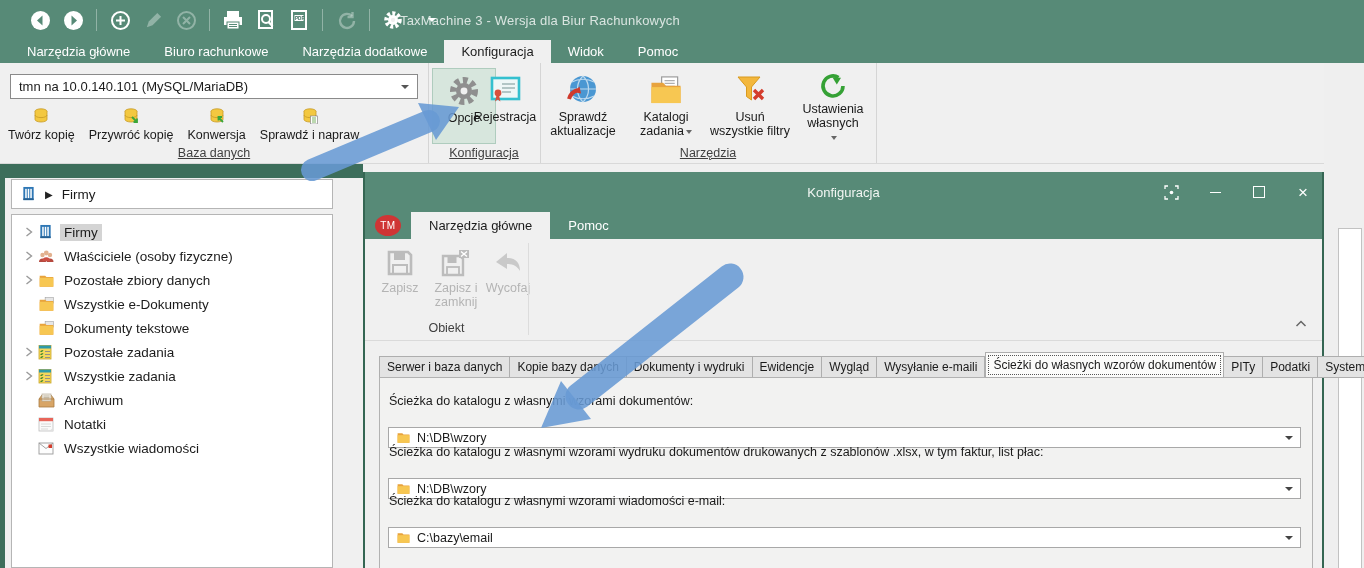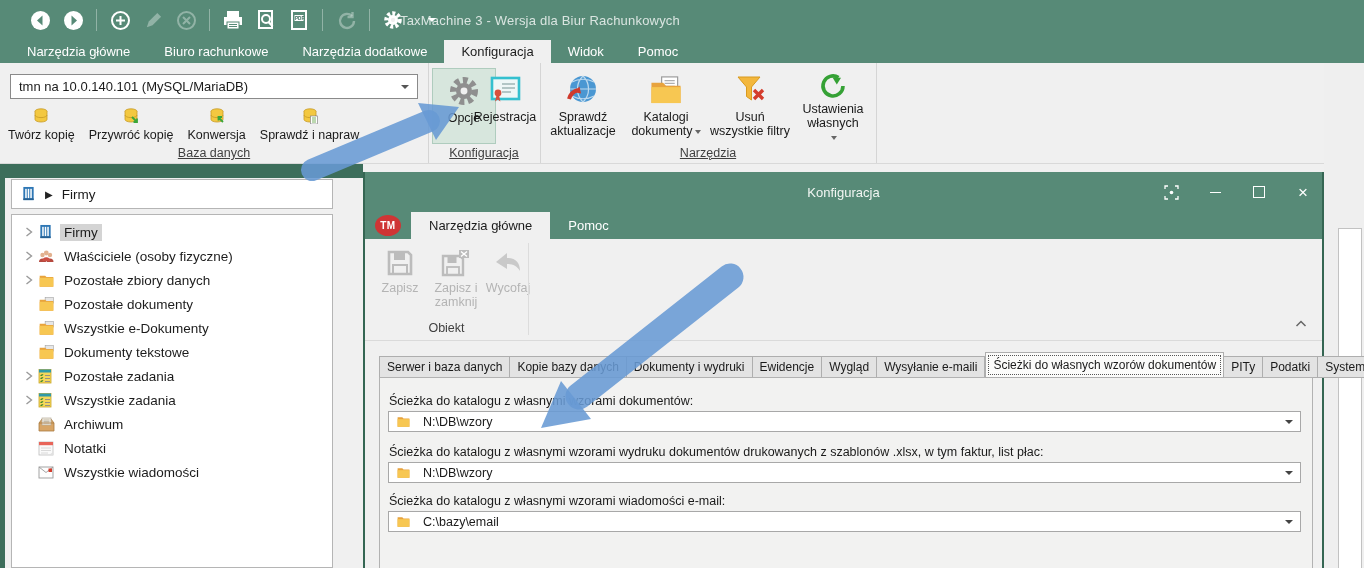--- a/index.html
+++ b/index.html
@@ -66,21 +66,21 @@
   .dtitle .cap{position:absolute;left:0;top:0;width:100%;height:40px;display:flex;align-items:center;justify-content:center;
                color:#f2f6f3;font-size:13px;}
   .dwinbtns{position:absolute;right:10px;top:0;height:40px;display:flex;align-items:center;gap:26px;}
   .dwb{width:18px;height:18px;display:flex;align-items:center;justify-content:center;color:#fff;}
   .dwb .minus{width:11px;height:0;border-bottom:1.6px solid #fff;}
   .dwb .maxbox{width:10px;height:10px;border:1.4px solid #fff;}
   .dwb.close{font-size:17px;line-height:1;font-weight:400;}
 
   .dtabrow{position:absolute;left:0;top:40px;width:100%;height:27px;background:#578a77;display:flex;align-items:stretch;}
   .dlogo{width:46px;display:flex;align-items:center;justify-content:center;}
-  .dlogo .tm{width:26px;height:21px;background:#cf3535;border-radius:50%;color:#fff;font-size:10px;font-weight:bold;
+  .dlogo .tm{width:26px;height:21px;background:#cf3535;border-radius:50%;color:#fff;font-size:10px;font-weight:normal;
              display:flex;align-items:center;justify-content:center;letter-spacing:.5px;}
   .dmtab{padding:0 18px;display:flex;align-items:center;font-size:13px;color:#fff;white-space:nowrap;}
   .dmtab.active{background:#f0f0f0;color:#1c1c1c;}
 
   .dribbon{position:absolute;left:0;top:67px;width:100%;height:101px;background:#f0f0f0;border-bottom:1px solid #dadada;}
   .dsep{position:absolute;left:163px;top:4px;width:1px;height:92px;background:#dcdcdc;}
   .dbig{position:absolute;top:6px;width:50px;display:flex;flex-direction:column;align-items:center;font-size:12.5px;
         color:#b4b4b4;text-align:center;line-height:1.15;}
   .dbig .bicon{height:36px;display:flex;align-items:center;justify-content:center;}
   .dcaption{position:absolute;left:0;top:82px;width:163px;text-align:center;font-size:12.5px;color:#3f3f3f;}
@@ -88,21 +88,21 @@
 
   .dtabstrip{position:absolute;left:14px;top:180px;width:945px;height:26px;display:flex;align-items:flex-end;white-space:nowrap;}
   .dtab{height:22px;display:flex;align-items:center;padding:0 7px;font-size:12px;color:#1a1a1a;
         background:#e3e3e3;border:1px solid #aeaeae;border-left:none;box-sizing:border-box;}
   .dtab:first-child{border-left:1px solid #aeaeae;}
   .dtab.active{background:#fbfbfa;height:26px;position:relative;z-index:3;border-left:1px solid #aeaeae;outline:1px dotted #555;outline-offset:-4px;}
 
   .dpanel{position:absolute;left:14px;top:205px;width:934px;height:200px;background:#f2f2f1;border:1px solid #b2b2b2;box-sizing:border-box;z-index:1;}
   .flabel{position:absolute;left:9px;font-size:12.5px;color:#1a1a1a;white-space:nowrap;}
   .fcombo{position:absolute;left:8px;width:913px;height:21px;background:#fff;border:1px solid #a8a8a8;box-sizing:border-box;
-          display:flex;align-items:center;gap:12px;padding:0 7px;font-size:12.5px;color:#1a1a1a;}
+          display:flex;align-items:center;gap:6px;padding:0 7px;font-size:12.5px;color:#1a1a1a;margin-top:16px;}
   .fcombo .caret{margin-left:auto;border-top-color:#444;}
 
   
   .arrows{left:0;top:0;width:1364px;height:568px;pointer-events:none;z-index:50;}
 </style>
 </head>
 <body>
 
 <div id="root">
 
@@ -286,21 +286,21 @@
       <div class="bigbtn" style="left:88px;width:76px">
         <span class="bicon">
           <svg width="36" height="32" viewBox="0 0 24 22">
               <rect x="9" y="2" width="11" height="13" fill="#fff" stroke="#9a9a9a" stroke-width=".8"></rect>
               <path d="M11 4.5 h7 M11 6.5 h7 M11 8.5 h7" stroke="#b0b0b0" stroke-width=".8"></path>
               <path d="M2 6 l8 0 2 2 10 0 0 12 -20 0 z" fill="#e8a33d"></path>
               <path d="M2 9 l20 0 0 11 -20 0 z" fill="#f7c752"></path>
             </svg>
           </span>
         <span class="blabel">
-            <span><span>Katalogi dokumenty</span><span class="chev-d"></span></span>
+            <span><span>Katalogi zadania</span><span class="chev-d"></span></span>
           </span>
       </div>
       <div class="bigbtn" style="left:170px;width:80px">
         <span class="bicon">
           <svg width="34" height="32" viewBox="0 0 34 32">
               <path d="M5 3 h22 l-8.5 10 v13 l-5 -3.5 v-9.5 z" fill="#f3b73c" stroke="#d99a1e" stroke-width="1"></path>
               <path d="M21 16 l9 9 M30 16 l-9 9" stroke="#d43c2c" stroke-width="3.4"></path>
             </svg>
           </span>
         <span class="blabel">
@@ -389,31 +389,20 @@
           </span>
         <span class="ticon">
             <svg width="17" height="15" viewBox="0 0 24 22">
               <path d="M2 4 l8 0 2 2 10 0 0 14 -20 0 z" fill="#e8a33d"></path>
               <path d="M2 7 l20 0 0 13 -20 0 z" fill="#f7c752"></path>
             </svg>
           </span>
         <span class="tlabel">Pozostałe zbiory danych</span>
       </div>
 
-      <div class="titem">
-        <span class="texp"></span>
-        <span class="ticon">
-            <svg width="17" height="15" viewBox="0 0 24 22">
-              <rect x="10" y="1" width="12" height="8" fill="#e6e6e6" stroke="#9a9a9a" stroke-width=".8"></rect>
-              <path d="M2 4 l8 0 2 2 10 0 0 14 -20 0 z" fill="#e8a33d"></path>
-              <path d="M2 7 l20 0 0 13 -20 0 z" fill="#f7c752"></path>
-            </svg>
-          </span>
-        <span class="tlabel">Pozostałe dokumenty</span>
-      </div>
 
       <div class="titem">
         <span class="texp"></span>
         <span class="ticon">
             <svg width="17" height="15" viewBox="0 0 24 22">
               <rect x="10" y="1" width="12" height="8" fill="#e6e6e6" stroke="#9a9a9a" stroke-width=".8"></rect>
               <path d="M2 4 l8 0 2 2 10 0 0 14 -20 0 z" fill="#e8a33d"></path>
               <path d="M2 7 l20 0 0 13 -20 0 z" fill="#f7c752"></path>
             </svg>
           </span>

